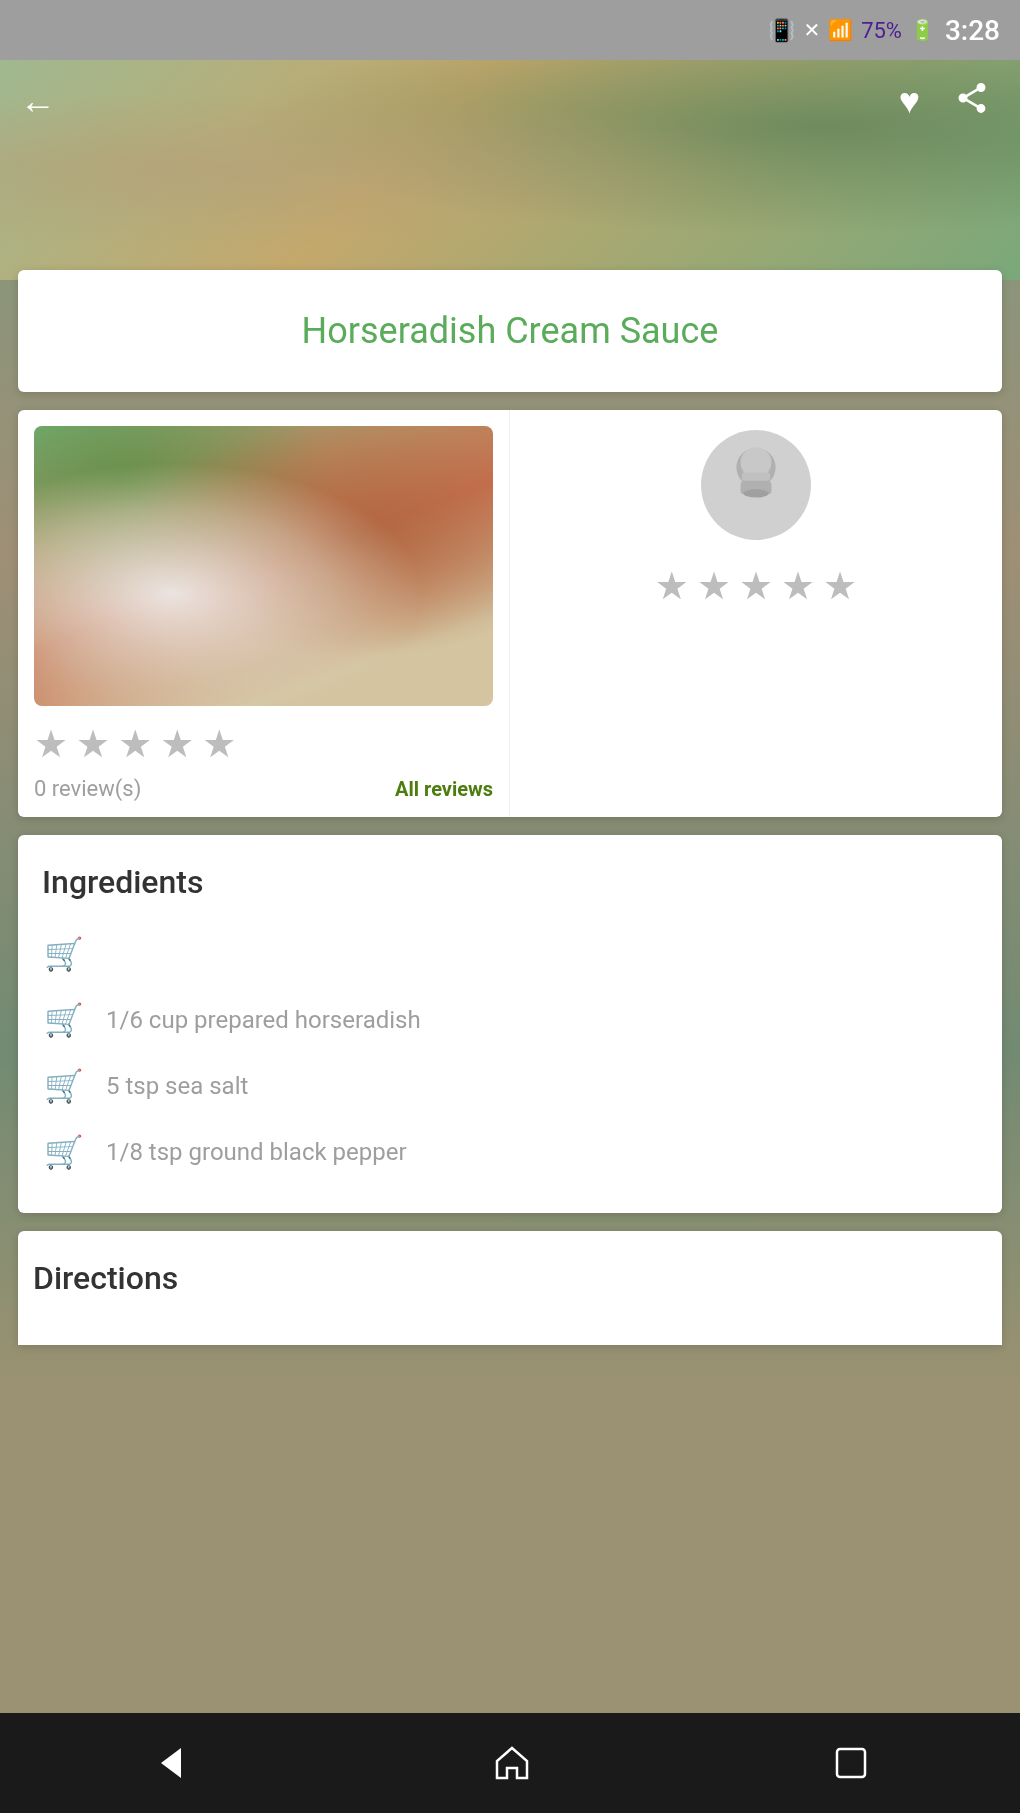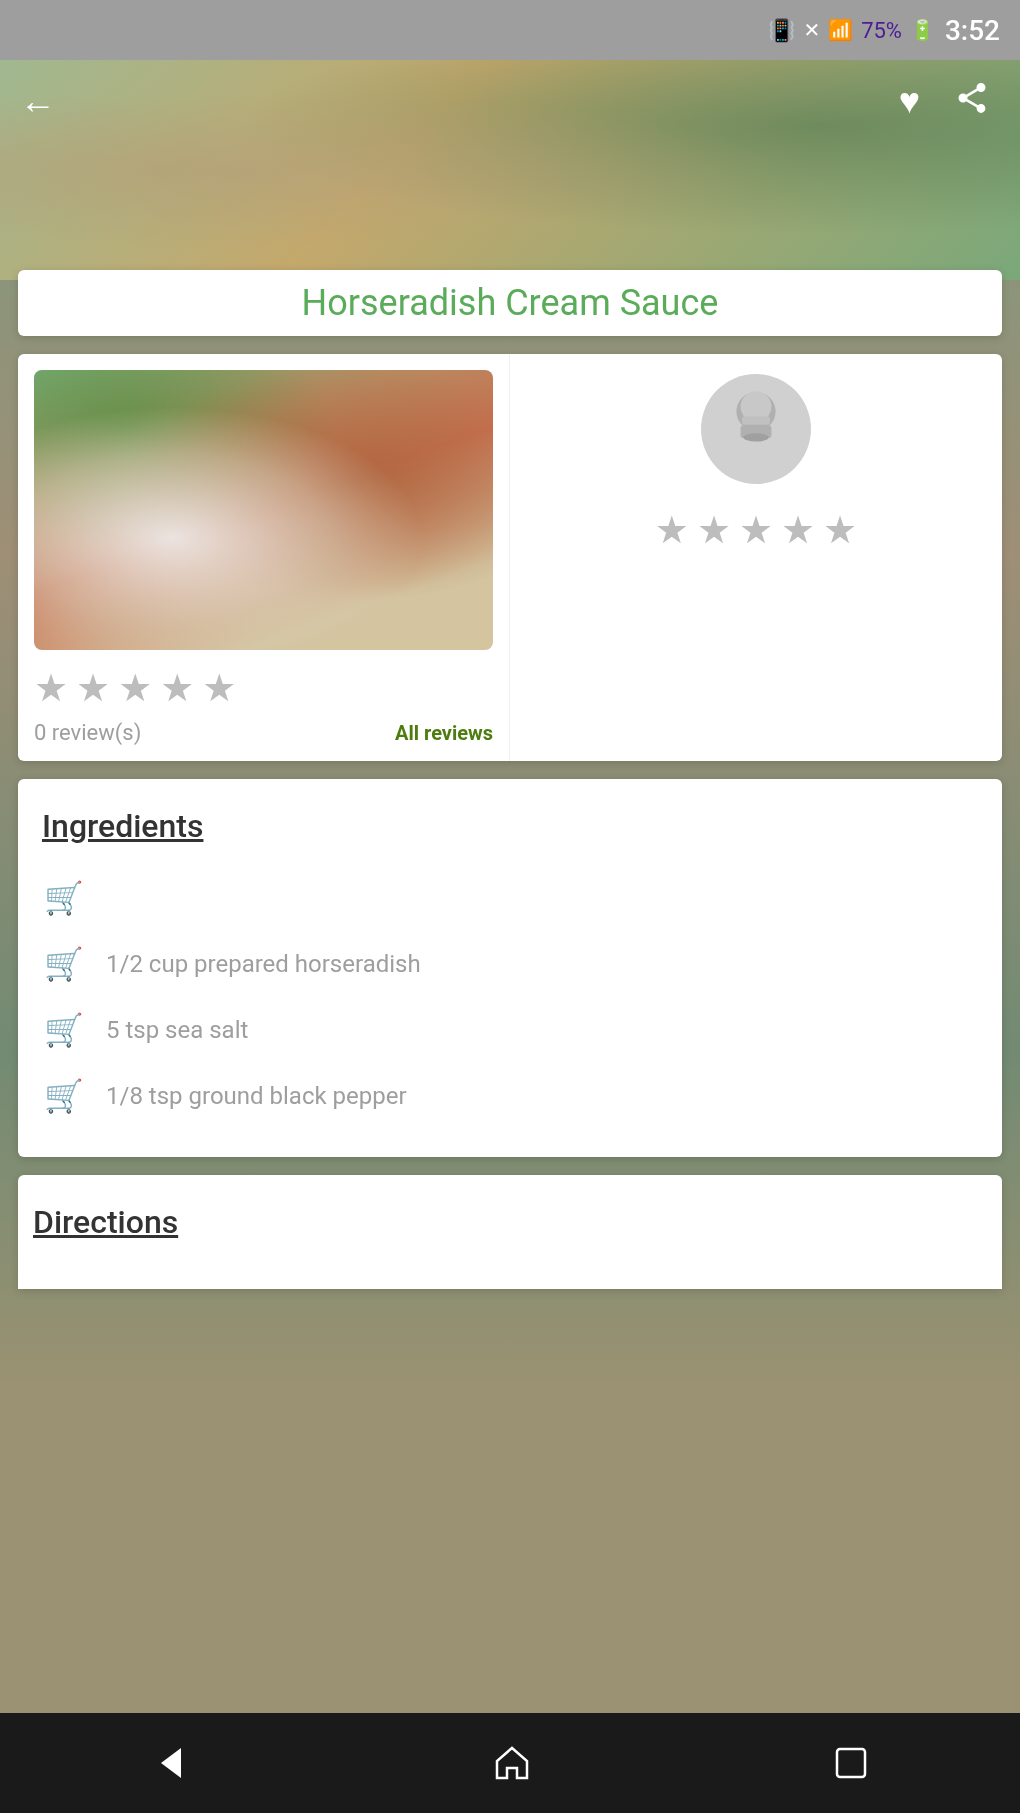--- a/index.html
+++ b/index.html
@@ -80,21 +80,21 @@
       font-size: 36px;
       cursor: pointer;
       z-index: 5;
     }
 
     
     .title-card {
       background: white;
       margin: 0 18px;
       border-radius: 6px;
-      padding: 12px 20px;
+      padding: 40px 20px;
       text-align: center;
       position: relative;
       z-index: 5;
       margin-top: -10px;
       box-shadow: 0 2px 8px rgba(0,0,0,0.15);
     }
     .title-card h1 {
       color: #5aab5a;
       font-size: 36px;
       font-weight: 400;
@@ -224,21 +224,20 @@
       margin: 18px 18px 0 18px;
       border-radius: 6px;
       box-shadow: 0 2px 8px rgba(0,0,0,0.15);
       padding: 28px 24px;
     }
     .section-title {
       font-size: 32px;
       font-weight: 500;
       color: #333;
       margin-bottom: 20px;
-      text-decoration: underline;
     }
     .ingredient-item {
       display: flex;
       align-items: center;
       gap: 20px;
       padding: 14px 0;
     }
     .cart-icon {
       font-size: 32px;
       min-width: 44px;
@@ -309,21 +308,21 @@
 <div class="main-content"></div>
 
 <div class="status-bar">
   <div class="status-bar-icons">
     <span>📳</span>
     <span style="font-size:20px;">✕</span>
     <span style="font-size:20px;">📶</span>
     <span style="font-size:22px;color:#4c1d95;">75%</span>
     <span style="font-size:20px;">🔋</span>
   </div>
-  <span class="status-time">3:52</span>
+  <span class="status-time">3:28</span>
 </div>
 
 <div class="content-overlay">
 
   <div class="hero-area">
     <div class="hero-bg"></div>
     <div class="hero-back-btn">←</div>
     <div class="hero-heart-btn">♥</div>
     <div class="hero-share-btn">
       <svg width="36" height="36" viewBox="0 0 24 24" fill="white">
@@ -381,21 +380,21 @@
   </div>
 
   <div class="ingredients-card">
     <div class="section-title">Ingredients</div>
 
     <div class="ingredient-item">
       <span class="cart-icon orange">🛒</span>
     </div>
     <div class="ingredient-item">
       <span class="cart-icon gray">🛒</span>
-      <span class="ingredient-text">1/2 cup prepared horseradish</span>
+      <span class="ingredient-text">1/6 cup prepared horseradish</span>
     </div>
     <div class="ingredient-item">
       <span class="cart-icon gray">🛒</span>
       <span class="ingredient-text">5 tsp sea salt</span>
     </div>
     <div class="ingredient-item">
       <span class="cart-icon orange">🛒</span>
       <span class="ingredient-text">1/8 tsp ground black pepper</span>
     </div>
   </div>

